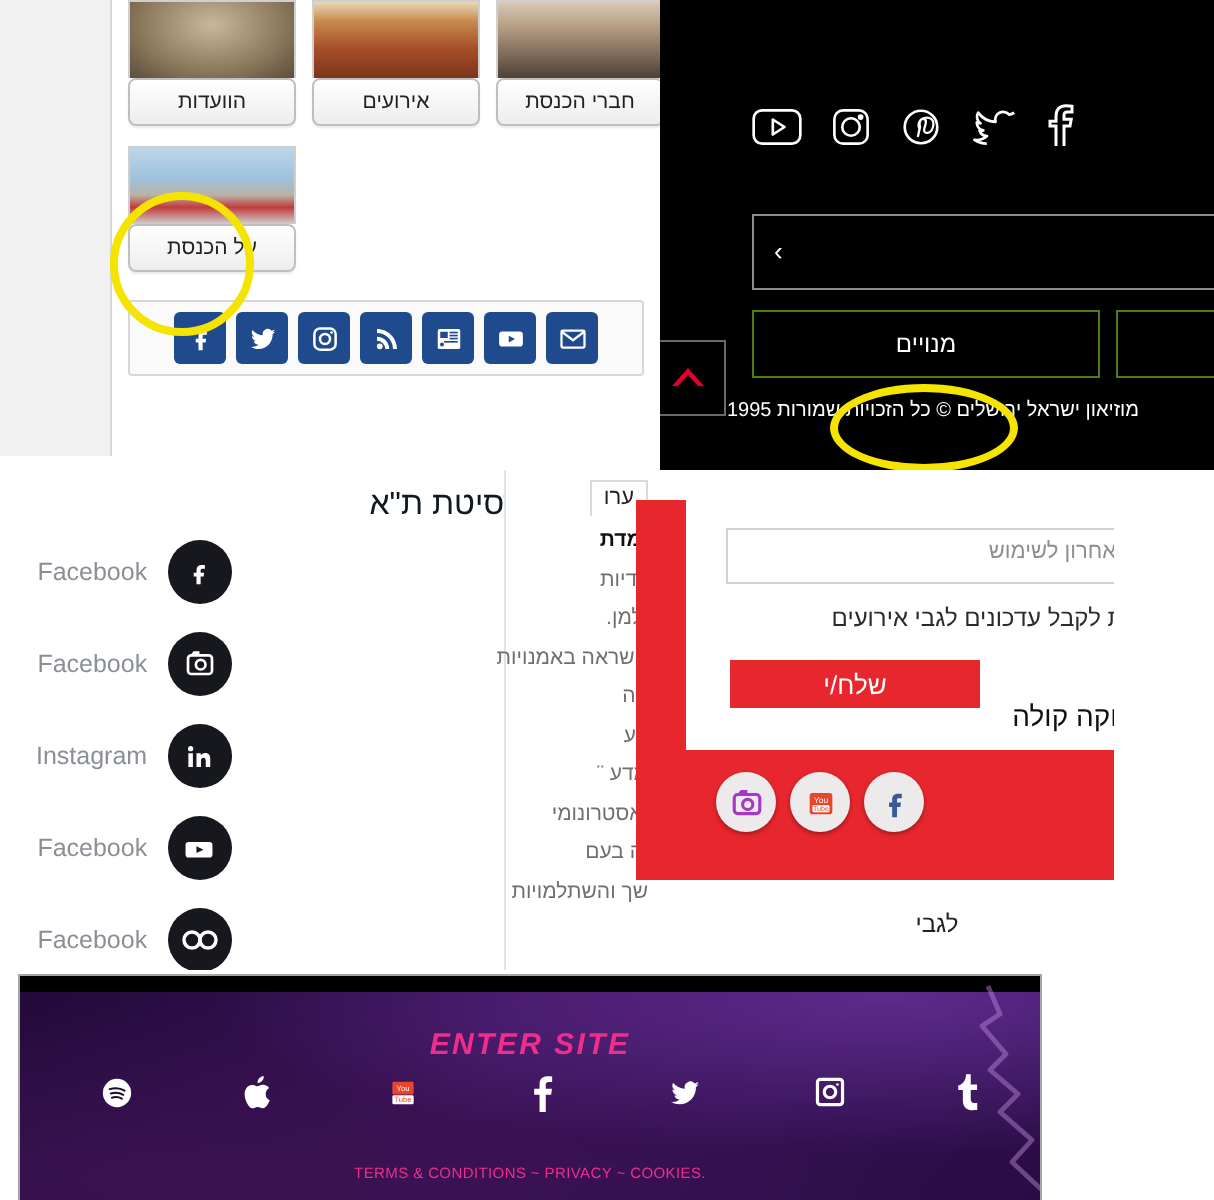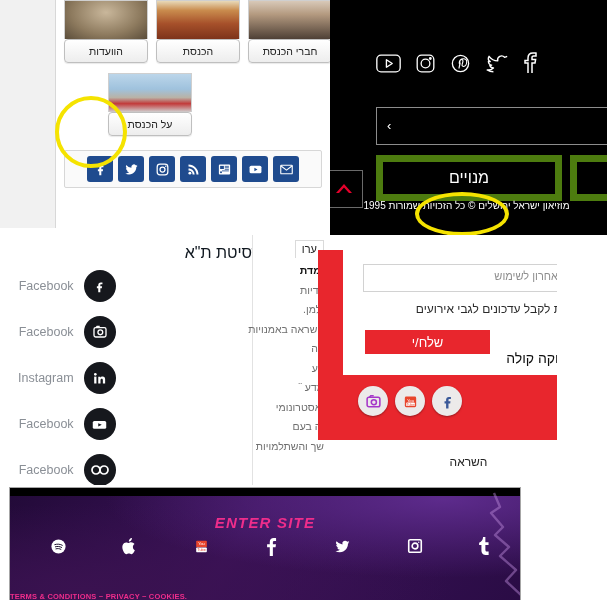--- a/index.html
+++ b/index.html
@@ -28,21 +28,21 @@
   .thumb{height:38px;border:1px solid #cfcfcf;border-bottom:none;overflow:hidden;position:relative;}
   .cap{
     height:22px;line-height:22px;text-align:center;
     font-size:10.5px;color:#222;
     border:1px solid #bfbfbf;border-radius:4px;
     background:linear-gradient(#ffffff,#ededed);
     box-shadow:0 1px 1px rgba(0,0,0,.09);
     direction:rtl;white-space:nowrap;
   }
   .t1{width:82px;} .t2{width:82px;} .t3{width:82px;}
-  .t4{width:82px;margin-left:44px;} .t5{width:166px;}
+  .t4{width:82px;} .t5{width:166px;}
   .im-committee{background:
       radial-gradient(ellipse at 50% 30%,#c9b79b 0%,#8d7a5e 60%,#5b4d3a 100%);}
   .im-plenum{background:
       linear-gradient(180deg,#e8d9b8 0%,#c98b4d 25%,#a6502a 60%,#7d331a 100%);}
   .im-members{background:
       linear-gradient(180deg,#d8c9b8 0%,#b49a80 35%,#4e4036 100%);}
   .im-about{background:
       linear-gradient(180deg,#bcd6ea 0%,#9fc2dd 40%,#b9b2a6 62%,#c23b3b 78%,#cfcfcf 100%);}
   .im-legis{background:
       linear-gradient(180deg,#ded3bd 0%,#cbbb9c 55%,#6d5434 78%,#4a3722 100%);}
@@ -72,23 +72,23 @@
   #museum .m-icons svg{stroke:#fff;fill:none;}
   #museum .m-field{
     position:absolute;left:46px;top:107px;right:-40px;height:36px;
     border:1px solid #8c8c8c;background:#000;
   }
   #museum .m-field .chev{
     position:absolute;left:10px;top:11px;color:#fff;font-size:13px;line-height:13px;
   }
   #museum .m-btns{position:absolute;left:46px;top:155px;display:flex;gap:8px;}
   #museum .m-btn{
-    height:32px;border:7px solid #4d7c0f;background:#000;color:#fff;
+    height:32px;border:1px solid #4d7c0f;background:#000;color:#fff;
     display:flex;align-items:center;justify-content:center;
-    font-size:16px;direction:rtl;
+    font-size:12px;direction:rtl;
   }
   #museum .m-btn.b1{width:172px;}
   #museum .m-btn.b2{width:120px;}
   #museum .m-copy{
     position:absolute;left:0;right:0;top:200px;
     text-align:center;color:#fff;font-size:10px;direction:rtl;
     white-space:nowrap;padding-right:4px;
   }
   #museum .m-up{
     position:absolute;left:-5px;top:170px;width:36px;height:36px;
@@ -178,40 +178,40 @@
   #purple .enter{
     position:absolute;left:0;right:0;top:26px;text-align:center;
     color:#ef2d8b;font-size:15px;font-weight:bold;font-style:italic;letter-spacing:1.2px;
   }
   #purple .picons{
     position:absolute;left:40px;top:48px;width:440px;
     display:flex;justify-content:space-between;align-items:center;
   }
   #purple .picons .pi{color:#fff;display:flex;align-items:center;justify-content:center;}
   #purple .terms{
-    position:absolute;left:0;right:0;top:104px;text-align:left;
-    color:#ef2d8b;font-size:7.5px;font-weight:bold;letter-spacing:.2px;
+    position:absolute;left:0;right:0;top:94px;text-align:center;
+    color:#ef2d8b;font-size:7.5px;font-weight:normal;letter-spacing:.2px;
   }
   #purple .bolt{position:absolute;right:-6px;top:0;opacity:.55;}
 </style>
 </head>
 <body>
 
 <div class="panel" id="knesset">
   <div class="kgutter"></div>
   <div class="kbody">
 
     <div class="tilerow" style="padding-top:0;">
       <div class="tile">
         <div class="thumb t1 im-committee"></div>
         <div class="cap t1">הוועדות</div>
       </div>
       <div class="tile">
         <div class="thumb t2 im-plenum"></div>
-        <div class="cap t2">הכנסת</div>
+        <div class="cap t2">אירועים</div>
       </div>
       <div class="tile">
         <div class="thumb t3 im-members"></div>
         <div class="cap t3">חברי הכנסת</div>
       </div>
     </div>
 
     <div class="tilerow" style="padding-top:10px;">
       <div class="tile">
         <div class="thumb t4 im-about"></div>
@@ -420,21 +420,21 @@
           <text x="12" y="17.8" font-size="5" fill="#e8452c" text-anchor="middle" font-family="Liberation Sans">Tube</text>
         </svg>
     </span>
     <span class="rcirc">
       <svg width="17" height="17" viewBox="0 0 24 24" fill="#3b5998">
           <path d="M14.6 8.6h2.2V5.5h-2.8c-2.6 0-4 1.6-4 4.1v2.1H7.8v3.1h2.2V22h3.4v-7.2h2.4l.4-3.1h-2.8V9.9c0-.9.3-1.3 1.2-1.3z"></path>
         </svg>
     </span>
   </div>
 </div>
-<div id="miuz">השראה</div>
+<div id="miuz">לגבי</div>
 
 <div class="panel" id="purple">
   <div class="pbar"></div>
 
   <svg class="bolt" width="150" height="112" viewBox="0 0 150 112">
     <path d="M118 5 l6 14 -9 6 12 14 -8 8 14 12 -9 9 16 14 -10 11 16 15" fill="none" stroke="#b987d6" stroke-width="2.4" stroke-linejoin="round" opacity=".85"></path>
   </svg>
 
   <div class="enter">ENTER SITE</div>
 

